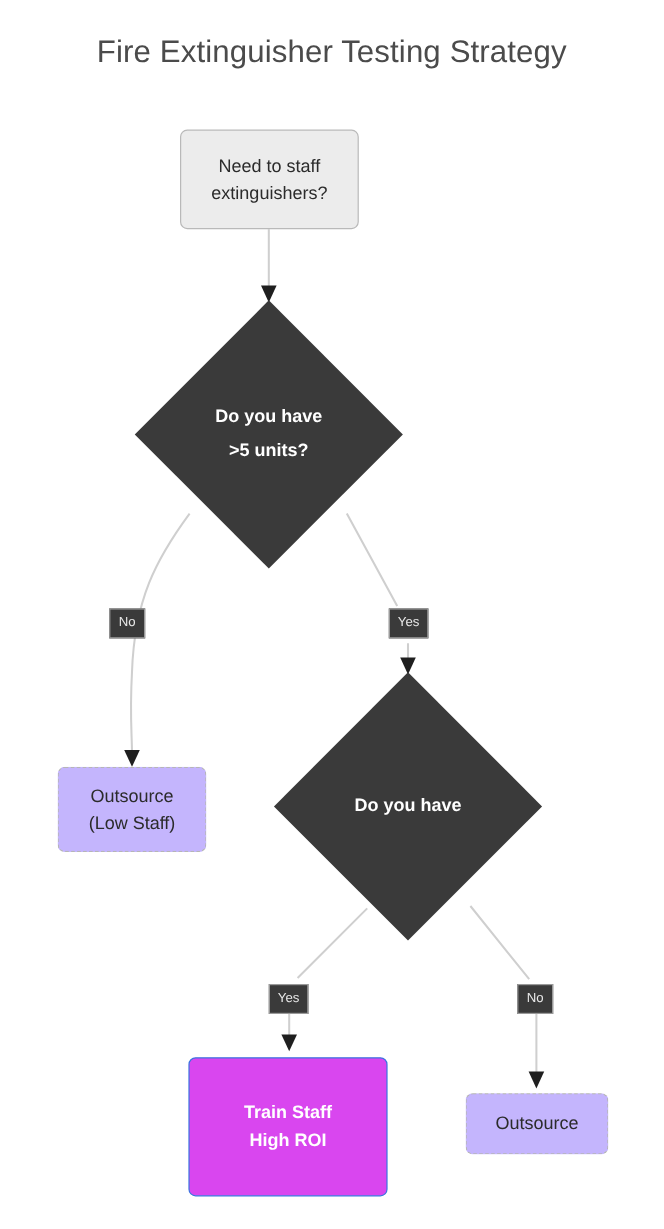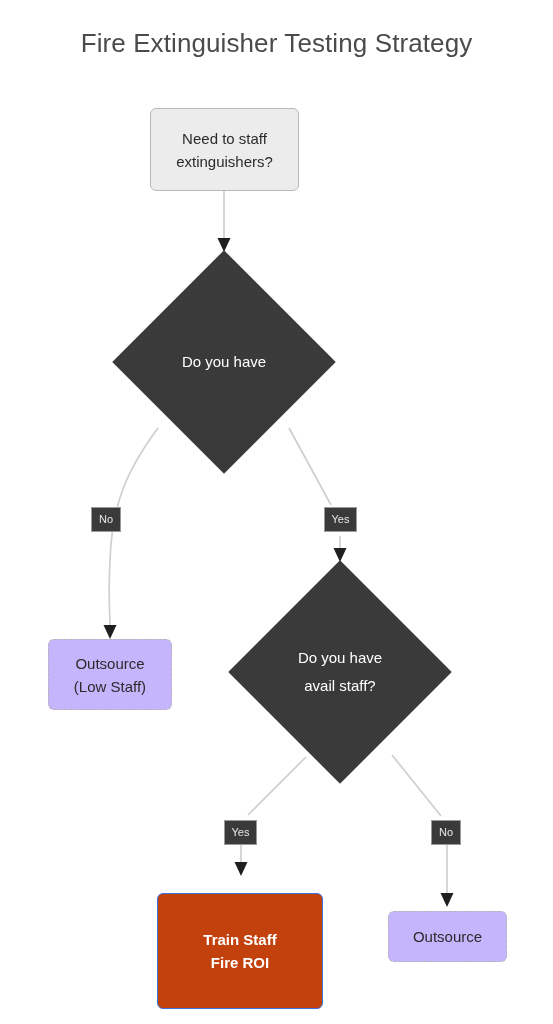--- a/index.html
+++ b/index.html
@@ -85,46 +85,45 @@
     background: #ececec;
     border: 1.4px solid #b9b9b9;
     color: #2b2b2b;
   }
   .style-dashed-gray {
     background: #c4b5fd;
     border: 1.4px dashed #b6b6b6;
     color: #2b2b2b;
   }
   .style-blue {
-    background: #c2410c;
+    background: #d946ef;
     border: 1.4px solid #3b74e0;
     color: #ffffff;
     font-weight: 600;
-    margin-top: 12px;
   }
 
   
   .node-diamond {
     background: transparent;
   }
   .node-diamond .diamond-shape {
     position: absolute;
     left: 0; top: 0;
     width: 100%;
     height: 100%;
     background: #3a3a3a;
     transform: rotate(45deg);
   }
   .node-diamond .diamond-text {
     position: relative;
     z-index: 2;
     color: #ffffff;
     font-size: 15px;
     line-height: 28px;
-    font-weight: 400;
+    font-weight: 700;
     white-space: nowrap;
   }
   .node-diamond .node-line { display: block; }
 
   
   .edge-label {
     position: absolute;
     background: #3a3a3a;
     color: #e8e8e8;
     font-size: 11px;
@@ -176,39 +175,39 @@
 
     <div class="node node-box style-solid-gray" style="left:150px; top:108px; width:149px; height:83px;">
       <span class="node-line">Need to staff</span>
       <span class="node-line">extinguishers?</span>
     </div>
 
     <div class="node node-diamond" style="left:145px; top:283px; width:158px; height:158px;">
       <div class="diamond-shape"></div>
       <div class="diamond-text">
         <span class="node-line">Do you have</span>
+        <span class="node-line">&gt;5 units?</span>
       </div>
     </div>
 
     <div class="node node-box style-dashed-gray" style="left:48px; top:639px; width:124px; height:71px;">
       <span class="node-line">Outsource</span>
       <span class="node-line">(Low Staff)</span>
     </div>
 
     <div class="node node-diamond" style="left:261px; top:593px; width:158px; height:158px;">
       <div class="diamond-shape"></div>
       <div class="diamond-text">
         <span class="node-line">Do you have</span>
-        <span class="node-line">avail staff?</span>
       </div>
     </div>
 
     <div class="node node-box style-blue" style="left:157px; top:881px; width:166px; height:116px;">
       <span class="node-line">Train Staff</span>
-      <span class="node-line">Fire ROI</span>
+      <span class="node-line">High ROI</span>
     </div>
 
     <div class="node node-box style-dashed-gray" style="left:388px; top:911px; width:119px; height:51px;">
       <span class="node-line">Outsource</span>
     </div>
 
     <div class="edge-label" style="left:91px; top:507px; width:30px; height:25px;">No</div>
 
     <div class="edge-label" style="left:324px; top:507px; width:33px; height:25px;">Yes</div>
 

